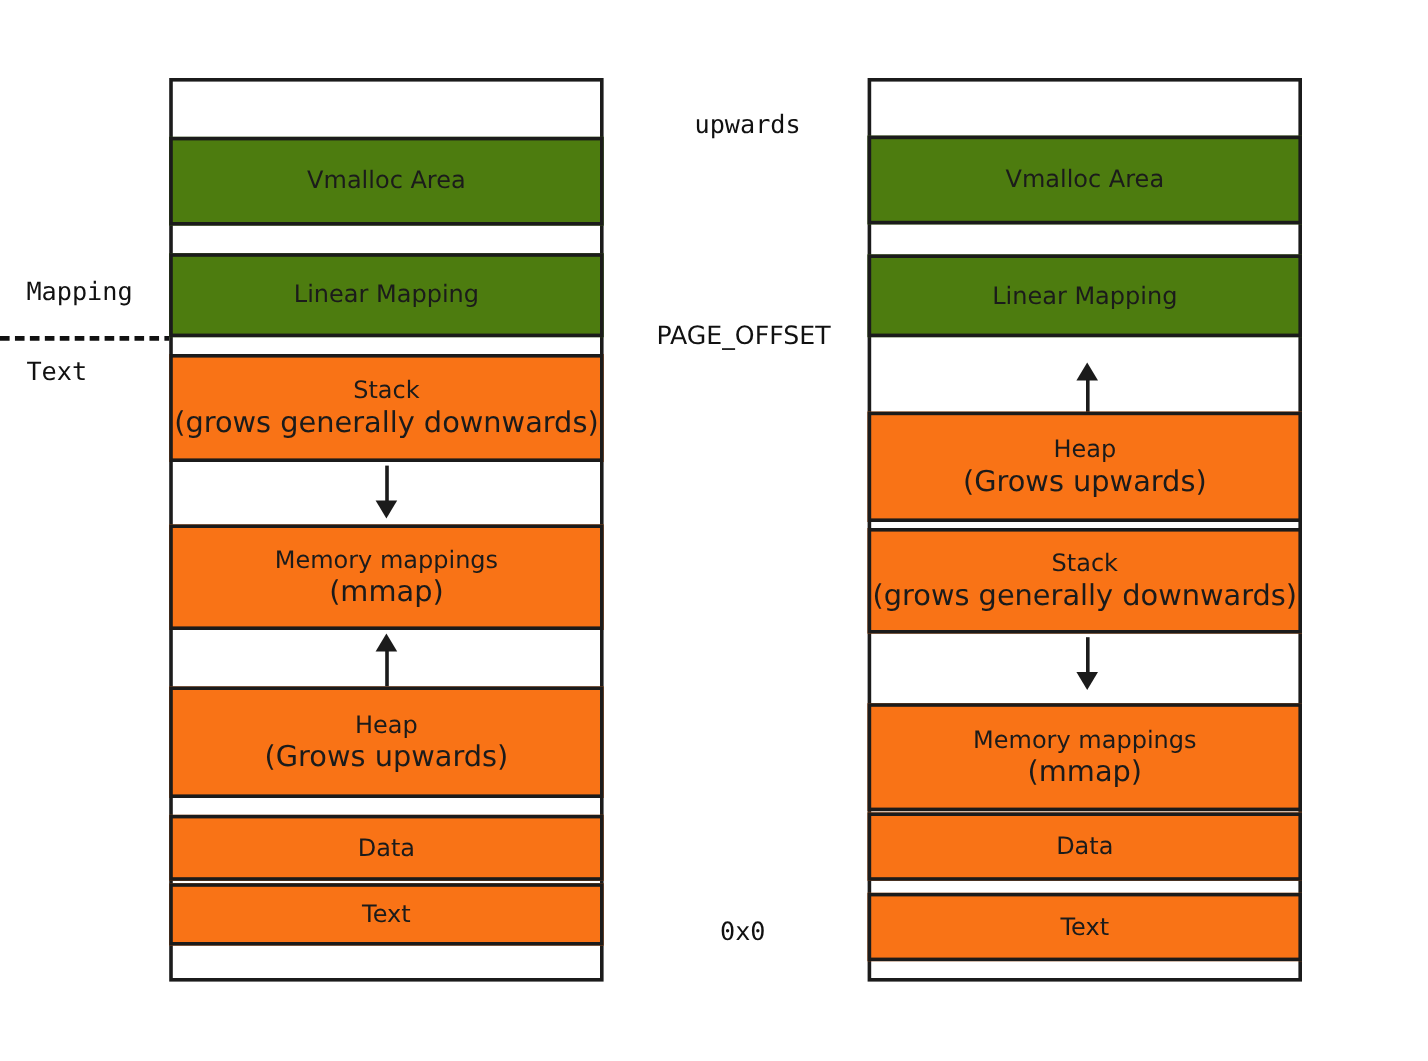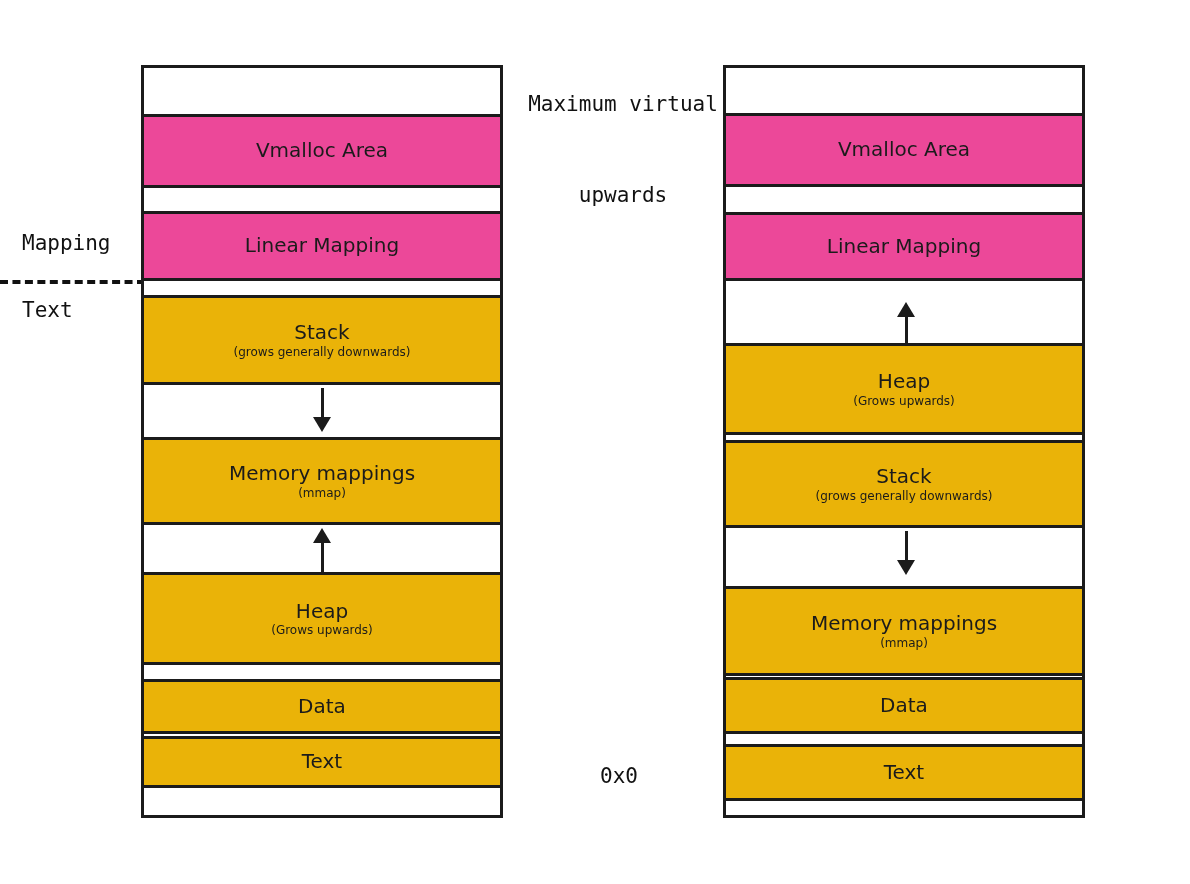--- a/index.html
+++ b/index.html
@@ -35,24 +35,24 @@
     justify-content: center;
     color: #1b1b1b;
     line-height: 1.18;
     text-align: center;
     white-space: nowrap;
   }
   .region .line-main {
     font-size: 20px;
   }
   .region .line-sub {
-    font-size: 12px;
-  }
-  .region.kernel-region { background: #ec4899; }
-  .region.user-region   { background: #eab308; align-items: center; }
+    font-size: 24px;
+  }
+  .region.kernel-region { background: #4d7c0f; }
+  .region.user-region   { background: #f97316; align-items: center; }
 
   
   .arrow {
     position: absolute;
     width: 0;
   }
   .arrow .shaft {
     position: absolute;
     left: 50%;
     width: 3px;
@@ -92,24 +92,24 @@
     height: 0;
     border-top: 4px dashed #111111;
   }
 </style>
 </head>
 <body>
 
 <div id="canvas">
 
   <div class="anno center" style="left:498px; top:28px; width:250px;">
-    <div>Maximum virtual</div>
     <div>upwards</div>
   </div>
 
+  <div class="anno sans" style="left:547px; top:265px;">PAGE_OFFSET</div>
 
   <div class="anno" style="left:600px; top:761px;">0x0</div>
 
   <div class="anno" style="left:22px; top:228px;">Mapping</div>
 
   <div class="anno" style="left:22px; top:295px;">Text</div>
 
   <div class="dashed-divider" style="left:0px; top:280px; width:145px;"></div>
 
   <div class="column-frame" style="left:141px; top:65px; width:362px; height:753px;"></div>

